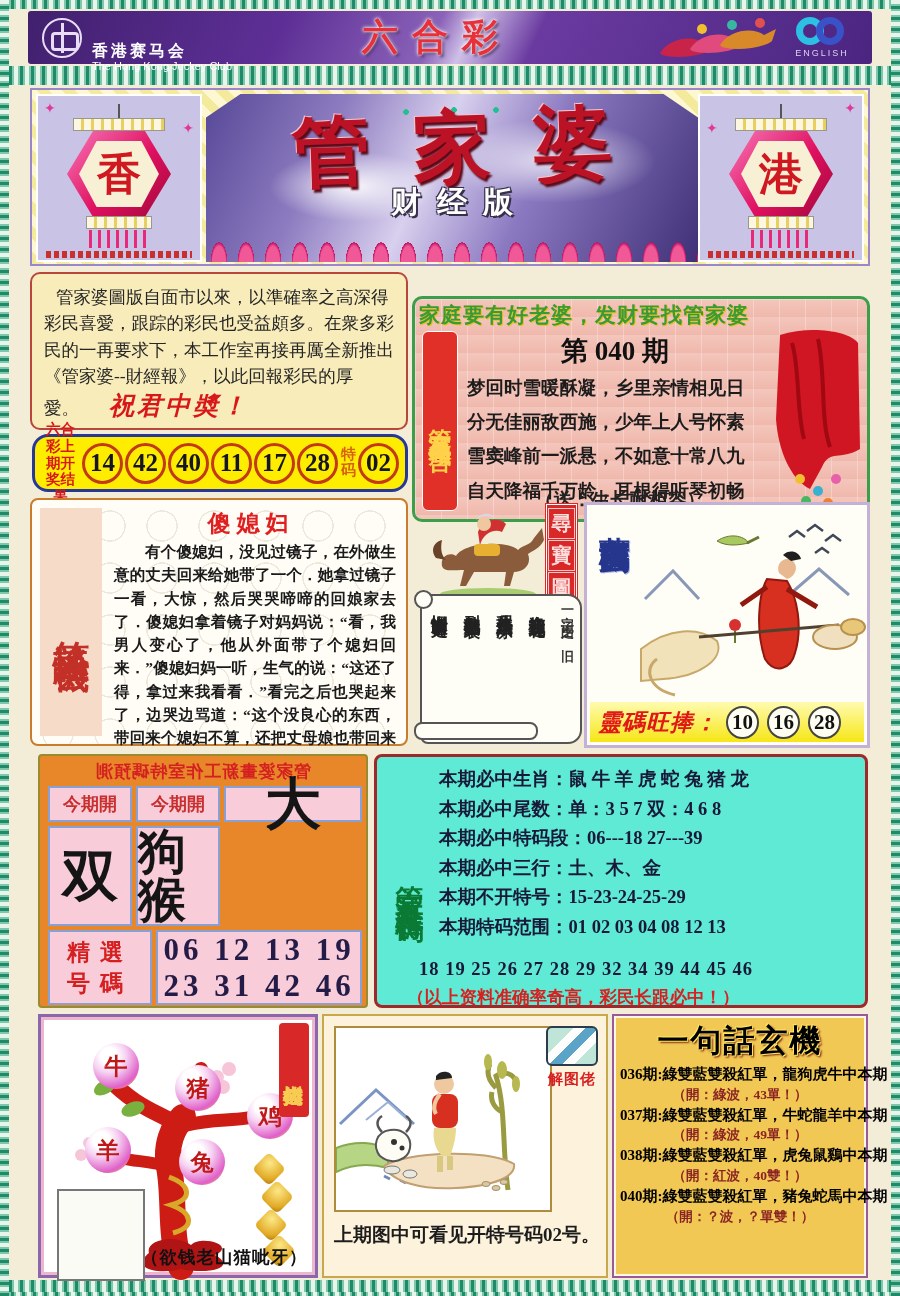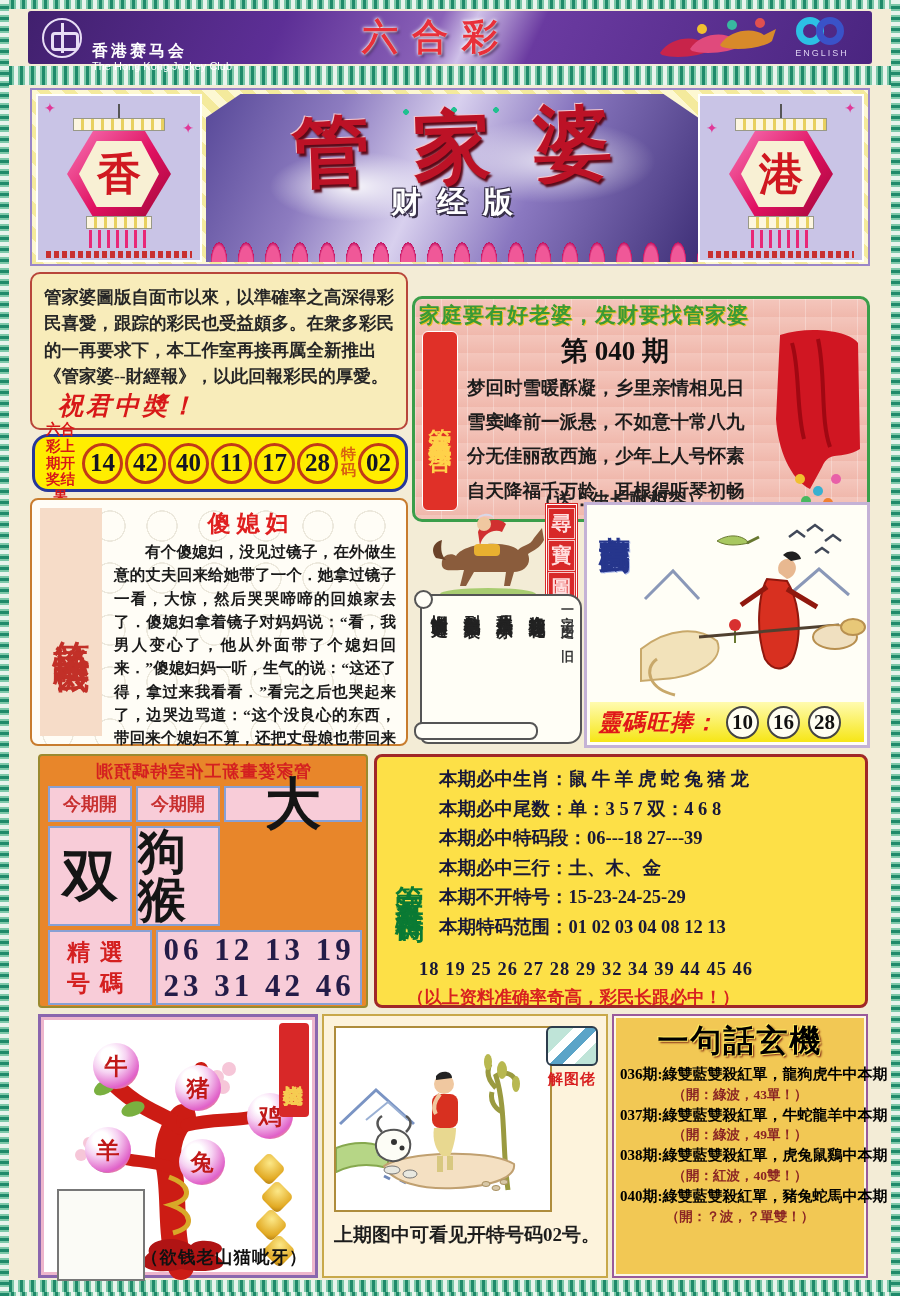--- a/index.html
+++ b/index.html
@@ -75,21 +75,21 @@
        background-size:27px 32px;background-repeat:repeat-x;}
   .dragonflies{position:absolute;top:10px;width:70px;height:40px;
        background-image:radial-gradient(circle 3px at 10px 8px,#20c090 90%,transparent),
                         radial-gradient(circle 3px at 35px 16px,#30b8d0 90%,transparent),
                         radial-gradient(circle 3px at 58px 6px,#20c090 90%,transparent);}
   .df-left{left:190px;} .df-right{right:190px;}
 
   
   .intro-box{position:absolute;left:30px;top:272px;width:378px;height:158px;background:#f8ecba;
        border:2px solid #b8463a;border-radius:10px;padding:10px 12px 6px;}
-  .intro-text{font-size:17.5px;line-height:1.5;font-weight:700;color:#262626;text-align:justify;text-indent:2em;margin:0;display:inline;}
+  .intro-text{font-size:17.5px;line-height:1.5;font-weight:400;color:#262626;text-align:justify;text-indent:2em;margin:12px;display:inline;}
   .intro-wish{display:inline;margin-left:14px;color:#d81818;font-size:25px;font-weight:900;font-style:italic;letter-spacing:3px;}
 
   
   .issue-box{position:absolute;left:412px;top:272px;width:458px;height:226px;border:3px solid #3a9e4a;border-radius:10px;
        background:
         linear-gradient(rgba(255,255,255,.28) 1px,transparent 1px),
         linear-gradient(90deg,rgba(255,255,255,.28) 1px,transparent 1px),
         linear-gradient(#f4c6bc,#f0b8ac);
        background-size:100% 100%,26px 18px,26px 18px,100% 100%;padding:0;margin-top:24px;}
   .issue-banner{position:absolute;left:4px;top:2px;width:450px;font-size:21px;font-weight:900;color:#3a9a34;
@@ -155,21 +155,21 @@
   .pcell.h{font-size:18px;font-weight:900;color:#c83030;white-space:nowrap;}
   .pcell.v{font-size:56px;font-weight:900;color:#151515;line-height:1;}
   .pcell.v.pair{font-size:48px;letter-spacing:4px;}
   .refined{position:absolute;left:8px;top:174px;width:314px;height:74px;display:grid;grid-template-columns:104px 1fr;gap:4px;}
   .refined .label{background:#f8ccd8;border:2px solid #88a0d4;display:flex;flex-direction:column;align-items:center;justify-content:center;
        font-size:23px;font-weight:900;color:#d42020;letter-spacing:10px;line-height:1.35;}
   .refined .nums{background:#f8ccd8;border:2px solid #88a0d4;display:flex;flex-direction:column;align-items:center;justify-content:center;
        font-size:31px;font-weight:900;color:#241c48;letter-spacing:4px;line-height:1.15;}
 
   
-  .zhiyan-box{position:absolute;left:374px;top:754px;width:494px;height:254px;background:#fde047;border:3px solid #a02828;border-radius:8px;}
+  .zhiyan-box{position:absolute;left:374px;top:754px;width:494px;height:254px;background:#5eead4;border:3px solid #a02828;border-radius:8px;}
   .zhiyan-side{position:absolute;left:12px;top:8px;bottom:8px;width:40px;writing-mode:vertical-rl;text-orientation:upright;
        display:flex;align-items:center;justify-content:center;font-size:28px;font-weight:900;color:#0a7a34;letter-spacing:5px;}
   .zhiyan-lines{position:absolute;left:62px;top:8px;right:10px;}
   .zhiyan-lines .zl{font-size:18.5px;font-weight:800;color:#181838;line-height:1.6;white-space:nowrap;}
   .zhiyan-extra{position:absolute;left:18px;top:202px;right:8px;font-size:18.5px;font-weight:800;color:#181838;letter-spacing:1px;white-space:nowrap;margin-left:24px;}
   .zhiyan-note{position:absolute;left:30px;top:228px;right:8px;font-size:17.5px;font-weight:900;color:#d82020;white-space:nowrap;}
 
   
   .tree-box{position:absolute;left:38px;top:1014px;width:280px;height:264px;background:#fff;
        border:3px solid #8a66ae;box-shadow:inset 0 0 0 3px #eeb6cc;}
@@ -288,22 +288,22 @@
     <p class="intro-text">管家婆圖版自面市以來，以準確率之高深得彩民喜愛，跟踪的彩民也受益頗多。在衆多彩民的一再要求下，本工作室再接再厲全新推出《管家婆--財經報》，以此回報彩民的厚愛。</p>
     <span class="intro-wish">祝君中奬！</span>
   </section>
 
   <section class="issue-box">
     <div class="issue-banner">家庭要有好老婆，发财要找管家婆</div>
     <div class="issue-side">管家婆八句箴言</div>
     <h3 class="issue-title">第 040 期</h3>
     <div class="issue-poem">
       <div>梦回时雪暖酥凝，乡里亲情相见日</div>
+      <div>分无佳丽敌西施，少年上人号怀素</div>
       <div>雪窦峰前一派悬，不如意十常八九</div>
-      <div>分无佳丽敌西施，少年上人号怀素</div>
       <div>自天降福千万龄，耳根得听琴初畅</div>
     </div>
     <div class="issue-gift">（送：生长耐相容）</div>
     <div class="red-cloth">
       <svg width="92" height="186" viewBox="0 0 92 186">
         <path d="M10 6 C40 -4 80 2 88 14 L90 120 C70 132 60 120 52 138 L40 160 C20 150 8 120 6 90 Z" fill="#d01622"></path>
         <path d="M22 14 C30 40 26 80 34 110" stroke="#a00812" stroke-width="4" fill="none"></path>
         <path d="M48 10 C56 46 50 90 60 118" stroke="#a00812" stroke-width="4" fill="none"></path>
         <circle cx="30" cy="150" r="5" fill="#f0c030"></circle>
           <circle cx="48" cy="162" r="5" fill="#38b0d0"></circle>

